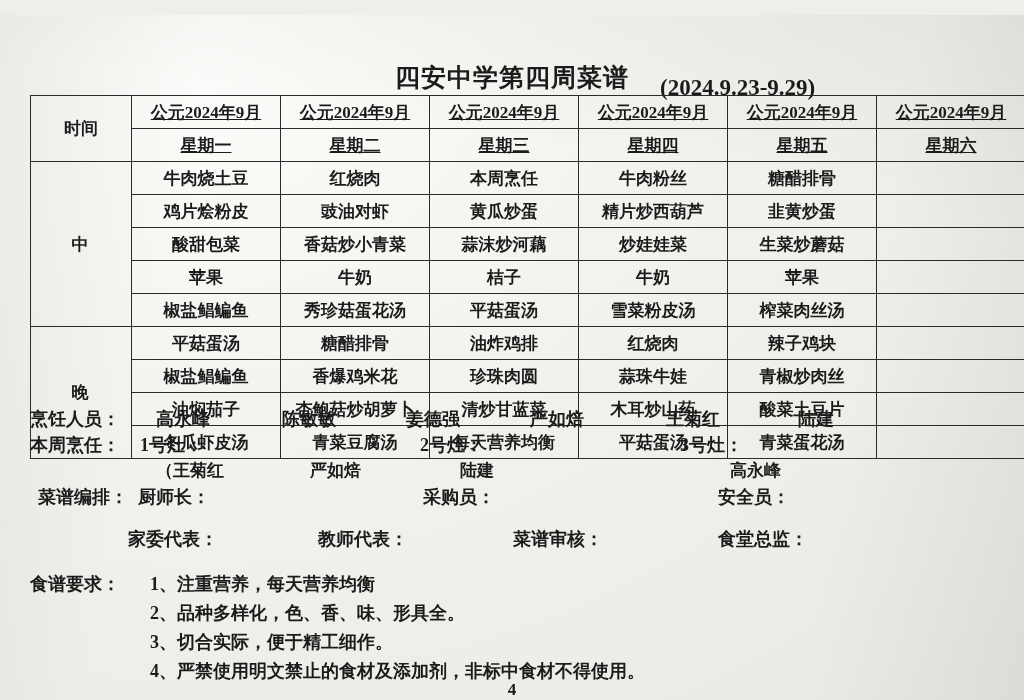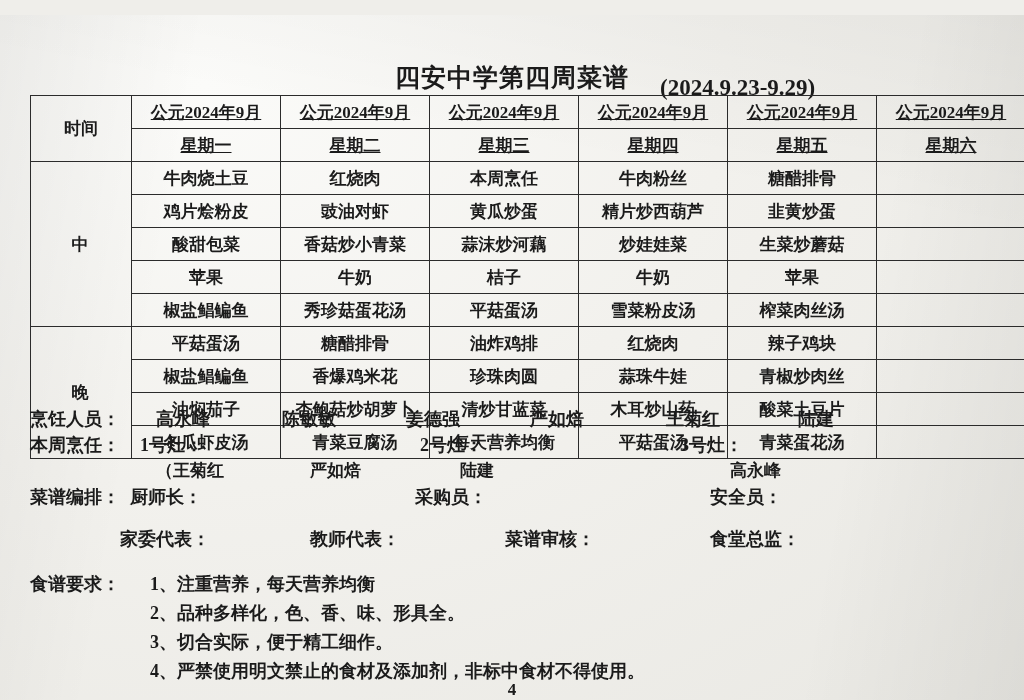--- a/index.html
+++ b/index.html
@@ -114,21 +114,21 @@
   }
 
   
   .sig {
     position: absolute;
     left: 30px;
     width: 962px;
     font-size: 18px;
     font-weight: bold;
   }
-  .sig span { position: absolute; top: 0; white-space: nowrap; }
+  .sig span { position: absolute; top: 0; white-space: nowrap; margin-left: 8px; }
 
   
   .reqs {
     position: absolute;
     left: 30px;
     top: 556px;
     width: 962px;
     font-size: 18px;
     font-weight: bold;
     line-height: 27px;

